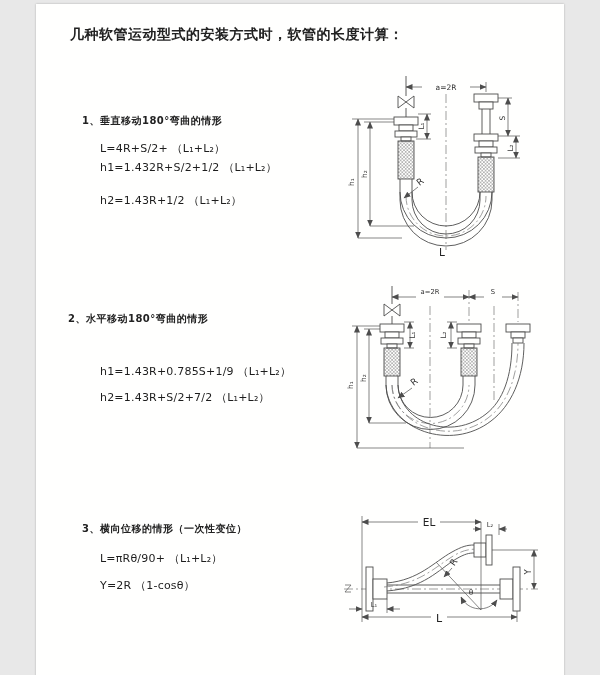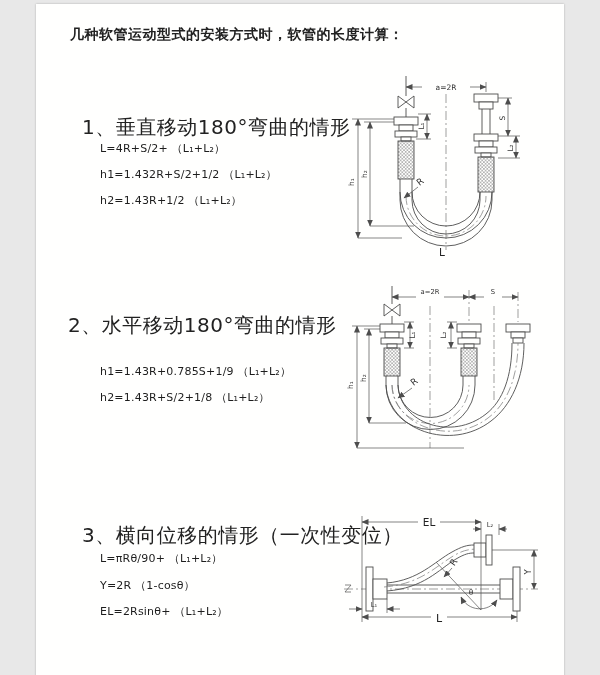--- a/index.html
+++ b/index.html
@@ -2,21 +2,21 @@
 <html><head>
 <meta charset="utf-8">
 <style>
   html,body{margin:0;padding:0;background:#e8e8e8;}
   .page{
     position:relative;width:528px;height:675px;margin:4px auto;background:#fffffe;
     font-family:"DejaVu Sans","Liberation Sans",sans-serif;color:#222;overflow:hidden;
     box-shadow:0 0 2px rgba(0,0,0,.25);
   }
   .title{position:absolute;left:34px;top:22px;font-size:14px;font-weight:600;letter-spacing:.5px;white-space:nowrap;}
-  .sec-heading{position:absolute;font-size:20px;font-weight:400;letter-spacing:.5px;white-space:nowrap;}
+  .sec-heading{position:absolute;font-size:10px;font-weight:700;letter-spacing:.5px;white-space:nowrap;}
   .formula{position:absolute;font-size:11px;font-weight:400;letter-spacing:.2px;white-space:nowrap;color:#1d1d1d;text-align:center;}
   svg{position:absolute;overflow:visible;}
   .ln{stroke:#4d4d4d;stroke-width:.9;fill:none;}
   .thin{stroke:#555;stroke-width:.7;fill:none;}
   .cl{stroke:#777;stroke-width:.7;fill:none;stroke-dasharray:9 3 2 3;}
   .dm{stroke:#4d4d4d;stroke-width:.7;fill:none;}
   .braid{fill:url(#hatch);stroke:#4d4d4d;stroke-width:.9;}
   .fit{fill:#fffffe;stroke:#4d4d4d;stroke-width:.9;}
   text.dl{font-size:7.5px;fill:#333;font-family:"DejaVu Sans","Liberation Sans",sans-serif;}
   text.big{font-size:10.5px;fill:#222;}
@@ -37,21 +37,21 @@
       <pattern id="hatch" width="3.4" height="3.4" patternUnits="userSpaceOnUse">
         <path d="M0,0 L3.4,3.4 M3.4,0 L0,3.4" stroke="#8a8a8a" stroke-width="0.55"></path>
       </pattern>
     </defs>
   </svg>
 
   <div class="title">几种软管运动型式的安装方式时，软管的长度计算：</div>
 
   <div class="sec-heading" style="left:46px;top:110px">1、垂直移动180°弯曲的情形</div>
   <div class="formula" style="left:64px;top:137px">L=4R+S/2+ （L₁+L₂）</div>
-  <div class="formula" style="left:64px;top:163px">h1=1.432R+S/2+1/2 （L₁+L₂）</div>
+  <div class="formula" style="left:64px;top:156px">h1=1.432R+S/2+1/2 （L₁+L₂）</div>
   <div class="formula" style="left:64px;top:189px">h2=1.43R+1/2 （L₁+L₂）</div>
 
   <svg style="left:300px;top:68px" width="300" height="192" viewBox="0 0 300 192">
 
     <path class="cl" d="M110,22 V178"></path>
 
     <path class="thin" d="M150,10 V20"></path>
     <path class="dm" d="M70,15 H86" marker-start="url(#aS)"></path>
     <path class="dm" d="M134,15 H150" marker-end="url(#aE)"></path>
     <text class="dl" x="110" y="18" text-anchor="middle">a=2R</text>
@@ -109,21 +109,21 @@
     <text class="dl" transform="rotate(-90 177 76)" x="177" y="76" text-anchor="middle">L₂</text>
 
     <text class="dl" transform="rotate(-38 86 112)" x="86" y="112" text-anchor="middle" style="font-size:9px">R</text>
     <path class="dm" d="M82,115 L68,126" marker-end="url(#aE)"></path>
 
     <text class="big" x="106" y="184" text-anchor="middle">L</text>
   </svg>
 
   <div class="sec-heading" style="left:32px;top:308px">2、水平移动180°弯曲的情形</div>
   <div class="formula" style="left:64px;top:360px">h1=1.43R+0.785S+1/9 （L₁+L₂）</div>
-  <div class="formula" style="left:64px;top:386px">h2=1.43R+S/2+1/8 （L₁+L₂）</div>
+  <div class="formula" style="left:64px;top:386px">h2=1.43R+S/2+7/2 （L₁+L₂）</div>
 
   <svg style="left:300px;top:276px" width="300" height="190" viewBox="0 0 300 190">
     <path class="cl" d="M94,26 V168 M158,26 V120 M133,10 V42 M182,12 V42"></path>
 
     <path class="dm" d="M56,17 H80" marker-start="url(#aS)"></path>
     <path class="dm" d="M108,17 H133" marker-end="url(#aE)"></path>
     <text class="dl" x="94" y="13.5" text-anchor="middle" style="font-size:6.8px">a=2R</text>
     <path class="dm" d="M133,17 H148" marker-start="url(#aS)"></path>
     <path class="dm" d="M166,17 H182" marker-end="url(#aE)"></path>
     <text class="dl" x="157" y="13.5" text-anchor="middle" style="font-size:6.8px">S</text>
@@ -180,21 +180,20 @@
     <path class="dm" d="M115,42 V68" marker-start="url(#aS)" marker-end="url(#aE)"></path>
     <text class="dl" transform="rotate(-90 110 55)" x="110" y="55" text-anchor="middle">L₂</text>
 
     <text class="dl" transform="rotate(-38 80 104)" x="80" y="104" text-anchor="middle" style="font-size:9px">R</text>
     <path class="dm" d="M76,108 L62,118" marker-end="url(#aE)"></path>
   </svg>
 
   <div class="sec-heading" style="left:46px;top:518px">3、横向位移的情形（一次性变位）</div>
   <div class="formula" style="left:64px;top:547px">L=πRθ/90+ （L₁+L₂）</div>
   <div class="formula" style="left:64px;top:574px">Y=2R （1-cosθ）</div>
-  <div class="formula" style="left:64px;top:600px">EL=2Rsinθ+ （L₁+L₂）</div>
 
   <svg style="left:298px;top:498px" width="302" height="156" viewBox="0 0 302 156">
 
     <path class="cl" d="M10,87 H204"></path>
     <path class="thin" d="M11,83 H17 L11,90 H17"></path>
 
     <g>
       <rect class="fit" x="32" y="65" width="7" height="44"></rect>
       <rect class="fit" x="39" y="77" width="14" height="20"></rect>
     </g>

